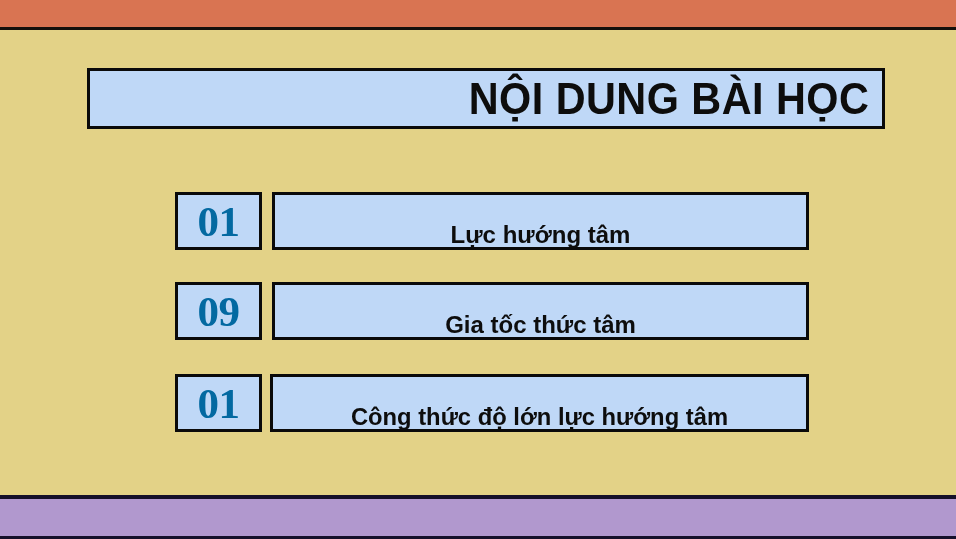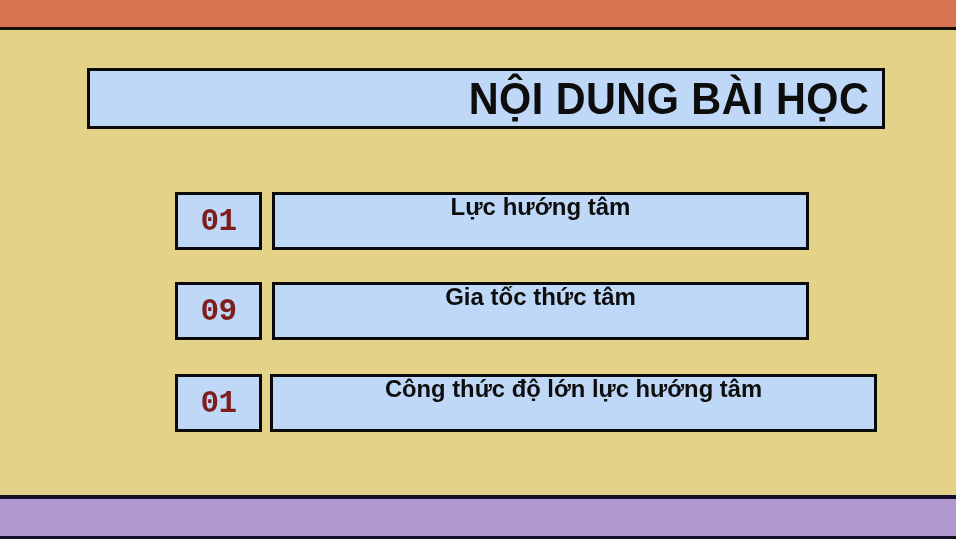--- a/index.html
+++ b/index.html
@@ -88,41 +88,41 @@
     width: 87px;
     height: 58px;
     background: #bfd8f7;
     border: 3px solid #0a0a0a;
     box-sizing: border-box;
     display: flex;
     align-items: center;
     justify-content: center;
   }
   .num-text {
-    font-family: Liberation Mono, monospace;
+    font-family: Liberation Serif, serif;
     font-weight: bold;
-    font-size: 31px;
+    font-size: 43px;
     line-height: 1;
-    color: #7f1d1d;
+    color: #0369a1;
     letter-spacing: -0.5px;
   }
 
   .label-box {
     position: absolute;
     top: 0;
     height: 58px;
     background: #bfd8f7;
     border: 3px solid #0a0a0a;
     box-sizing: border-box;
     display: flex;
-    align-items: flex-start;
+    align-items: flex-end;
     justify-content: center;
   }
   .label-box.w-standard { left: 97px; width: 537px; }
-  .label-box.w-wide     { left: 95px; width: 607px; }
+  .label-box.w-wide     { left: 95px; width: 539px; }
 
   .label-text {
     font-family: "Liberation Sans", sans-serif;
     font-weight: bold;
     line-height: 1;
     color: #0d0d0d;
     white-space: nowrap;
   }
   .label-text.sz-1 { font-size: 24px; }
   .label-text.sz-2 { font-size: 24px; }

